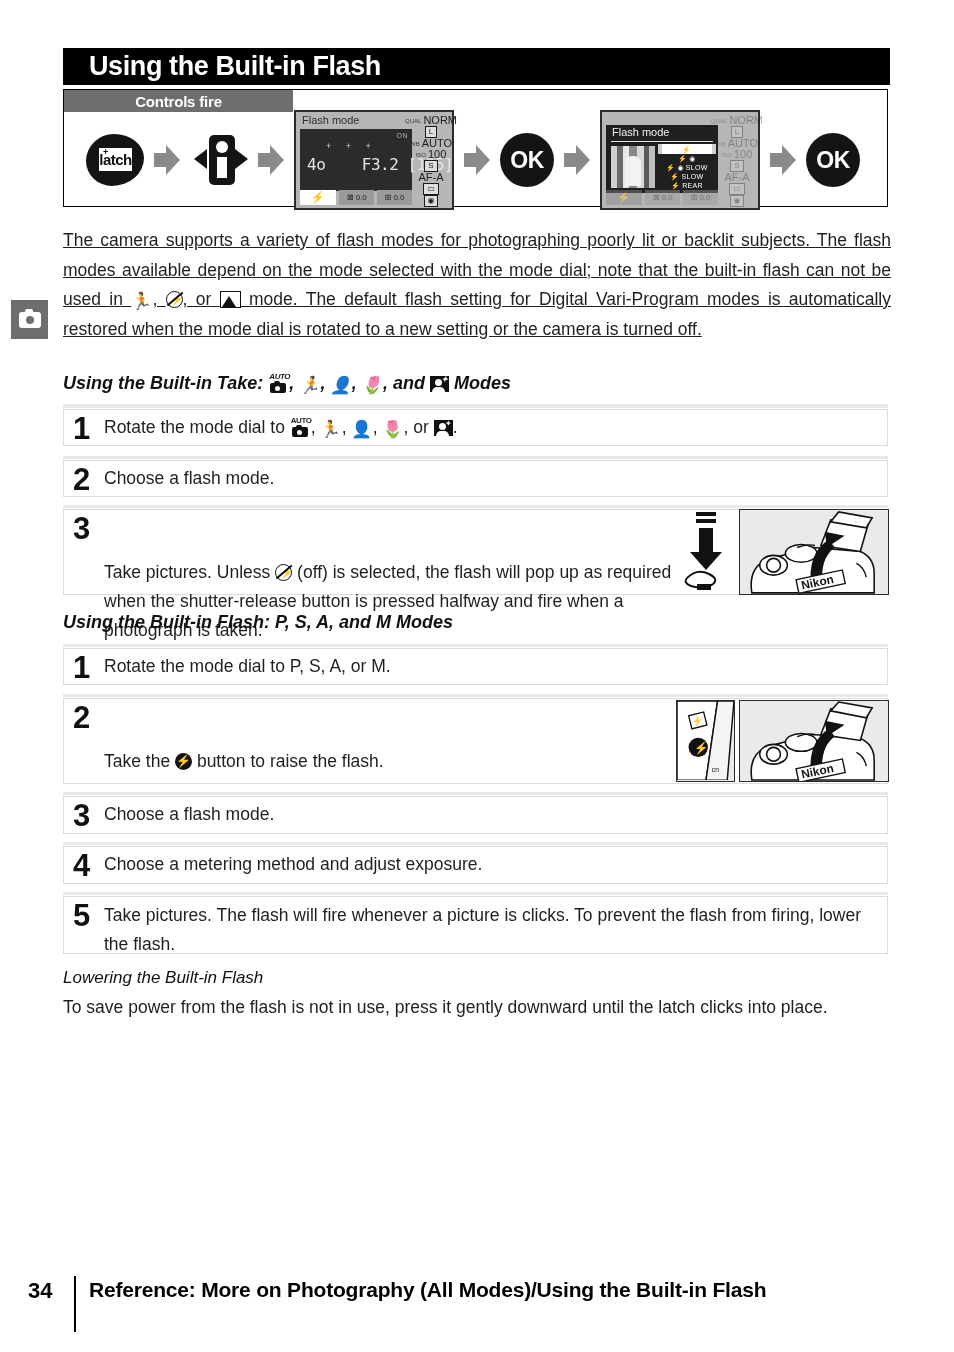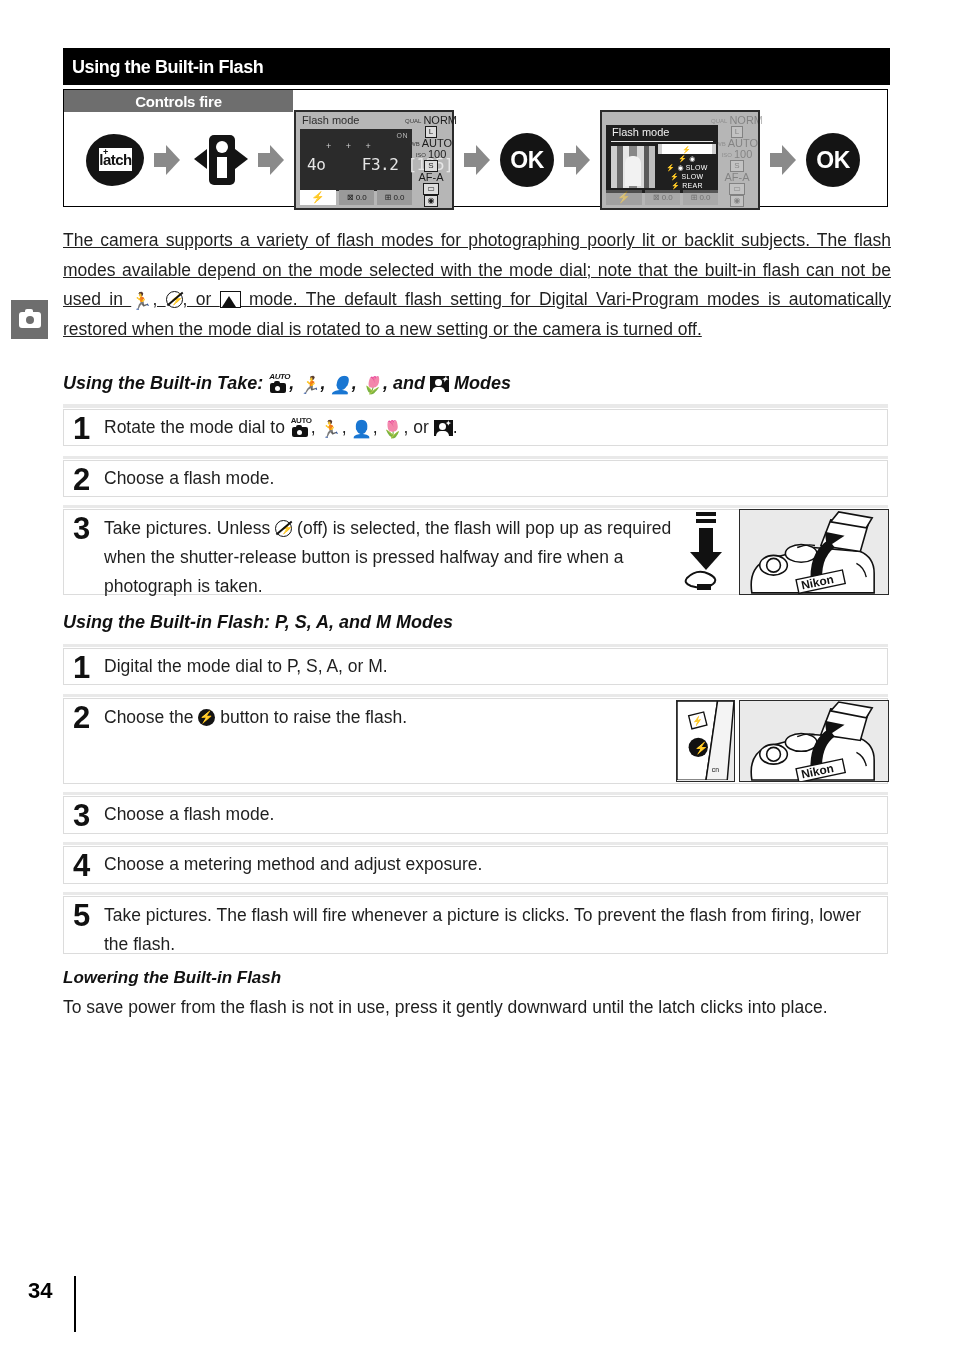--- a/index.html
+++ b/index.html
@@ -22,24 +22,24 @@
     left: 63px;
     top: 48px;
     width: 827px;
     height: 37px;
     background: #000000;
     display: flex;
     align-items: center;
   }
   .title-bar .title-text {
     color: #ffffff;
-    font-size: 18px;
+    font-size: 27px;
     font-weight: bold;
     letter-spacing: -0.4px;
-    padding-left: 9px;
+    padding-left: 26px;
     line-height: 1;
   }
 
   
   .controls-panel {
     position: absolute;
     left: 63px;
     top: 89px;
     width: 825px;
     height: 118px;
@@ -430,21 +430,21 @@
     color: #111;
     line-height: 34px;
   }
   .step .txt {
     margin-left: 40px;
     padding: 7px 8px 7px 0;
     font-size: 17.5px;
     line-height: 29px;
     color: #1f1f1f;
   }
-  .step .txt.wide-pad { padding-right: 215px; }
+  .step .txt.wide-pad { padding-right: 215px; margin-top: 44px; }
 
   .gapline {
     position: absolute;
     left: 63px;
     width: 825px;
     height: 5px;
     background: #e9e9e9;
   }
 
   
@@ -465,21 +465,21 @@
     width: 46px;
     height: 74px;
   }
 
   
   .low-head {
     position: absolute;
     left: 63px;
     top: 968px;
     font-style: italic;
-    font-weight: bold;
+    font-weight: normal;
     font-size: 17px;
     color: #111;
   }
   .low-text {
     position: absolute;
     left: 63px;
     top: 993px;
     width: 828px;
     font-size: 17.5px;
     line-height: 29px;
@@ -916,28 +916,28 @@
       <text x="62" y="77" font-family="Liberation Sans, sans-serif" font-size="12" font-weight="bold" fill="#111">Nikon</text>
     </g>
   </svg>
 </div>
 
 <div class="sec-head s2">Using the Built-in Flash: P, S, A, and M Modes</div>
 
 <div class="gapline" style="top:644px;"></div>
 <div class="step" style="top:648px; height:37px;">
   <div class="num">1</div>
-  <div class="txt" style="padding-top:3px;">Digital the mode dial to P, S, A, or M.</div>
+  <div class="txt" style="padding-top:3px;">Rotate the mode dial to P, S, A, or M.</div>
 </div>
 
 <div class="gapline" style="top:694px;"></div>
 <div class="step" style="top:698px; height:86px;">
   <div class="num">2</div>
   <div class="txt wide-pad" style="padding-top:4px;">
-    <span>Choose the</span>
+    <span>Take the</span>
     <span class="pic pic-flash-on"><span class="ring"></span><span class="bolt">⚡</span></span>
     <span>button to raise the flash.</span>
   </div>
 </div>
 
 <div class="illus" style="left:676px; top:700px; width:59px; height:82px;">
   <svg class="ccam" viewBox="0 0 59 82">
     <rect width="59" height="82" fill="#eaeaea"></rect>
     <path d="M0 0 L42 0 L30 82 L0 82 Z" fill="#ffffff" stroke="#111" stroke-width="1.5"></path>
     <path d="M42 0 L59 0 L52 82 L30 82 Z" fill="#f4f4f4" stroke="#111" stroke-width="1.5"></path>
@@ -992,13 +992,14 @@
   <div class="num">5</div>
   <div class="txt" style="padding-top:4px;">Take pictures.  The flash will fire  whenever a picture is clicks.  To prevent the flash from firing, lower the flash.</div>
 </div>
 
 <div class="low-head">Lowering the Built-in Flash</div>
 <div class="low-text">To save power from the flash is not in use, press it gently downward until the latch clicks into place.</div>
 
 <div class="footer">
   <div class="pg">34</div>
   <div class="rule"></div>
+  <div class="ftext">Reference: More on Photography (All Modes)/Using the Built-in Flash</div>
 </div>
 
 </body></html>

